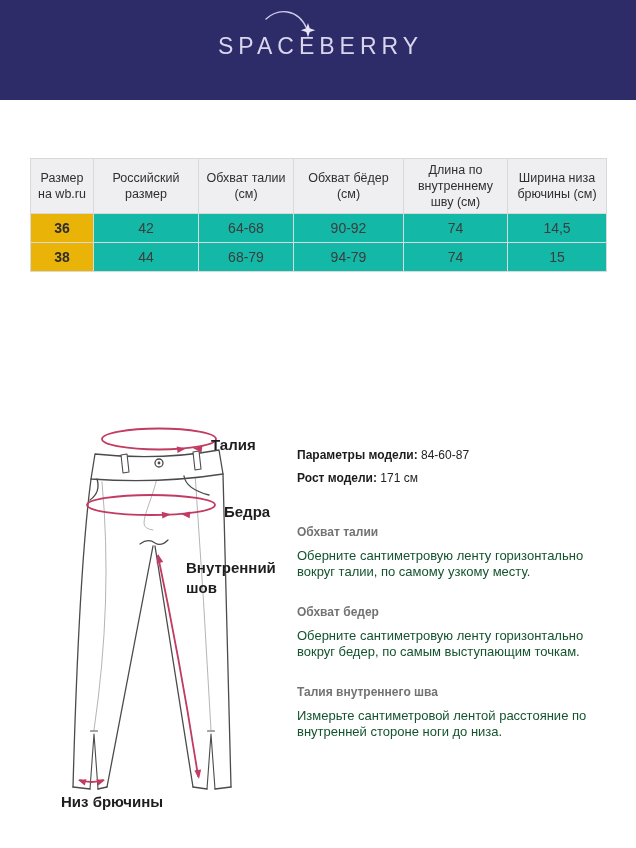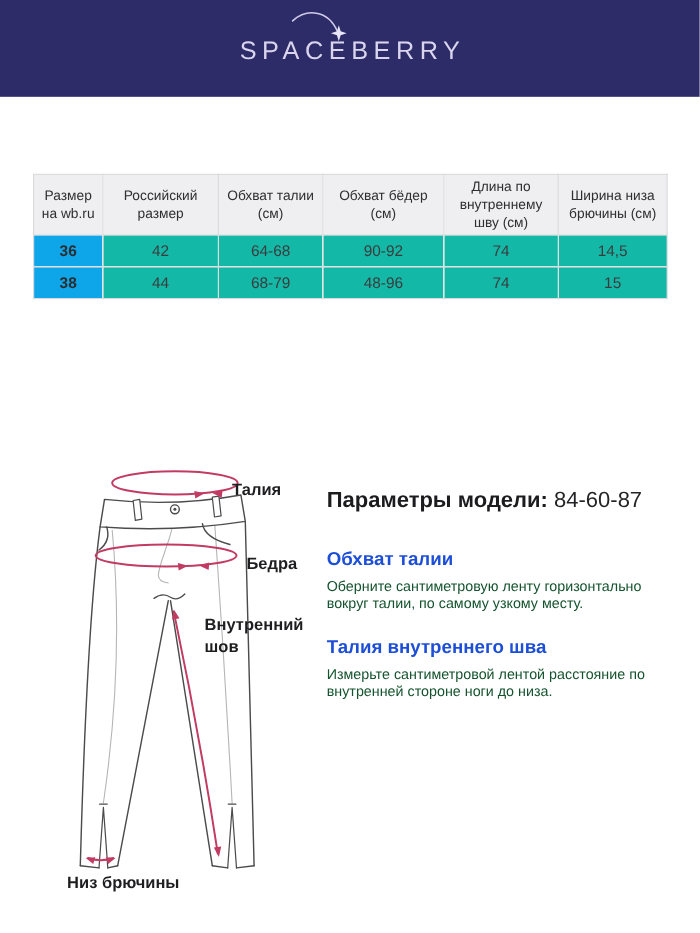--- a/index.html
+++ b/index.html
@@ -4,21 +4,21 @@
 <style>
   html,body { margin:0; padding:0; }
   body {
     width:636px; height:848px; position:relative; overflow:hidden;
     background:#ffffff;
     font-family:"Liberation Sans", sans-serif;
     -webkit-font-smoothing:antialiased;
   }
   
   .brand-header {
-    position:absolute; left:0; top:0; width:636px; height:88px;
+    position:absolute; left:0; top:0; width:636px; height:100px;
     background:#2d2b68;
   }
   .brand-wordmark {
     position:absolute; left:0; top:33px; width:100%;
     text-align:center; color:#d9d5ec;
     font-size:23px; font-weight:400;
     letter-spacing:5px; text-indent:5px;
   }
   .comet-svg { position:absolute; left:260px; top:5px; }
   
@@ -31,32 +31,32 @@
     padding:0 4px; overflow:hidden;
   }
   .size-table th {
     background:#efeef0; font-weight:400; font-size:12.5px; line-height:16px;
     color:#2f2f31; height:54px;
   }
   .size-table td {
     background:#14b8a6; font-size:14px; color:#3c3c3e; height:28px; font-weight:400;
   }
   .size-table td.col-first {
-    background:#0ea5e9; font-weight:700; color:#2d2d2f;
+    background:#eab308; font-weight:700; color:#2d2d2f;
   }
   
   .trousers-diagram { position:absolute; left:45px; top:410px; width:250px; height:435px; }
   .diagram-label { font-size:15px; font-weight:600; fill:#1e1e20; }
   
   .info-col { position:absolute; left:297px; top:444px; width:318px; }
-  .model-line { font-size:20px; line-height:23px; color:#242426; }
+  .model-line { font-size:12px; line-height:23px; color:#242426; }
   .model-line .lbl { font-weight:700; color:#1c1c1e; }
   .guide-section { margin-top:22px; }
   .guide-section.first { margin-top:32px; }
-  .guide-title { font-size:17px; line-height:20px; font-weight:700; color:#1d4ed8; }
+  .guide-title { font-size:12px; line-height:20px; font-weight:700; color:#737373; }
   .guide-text { margin-top:6px; font-size:13px; line-height:16px; color:#14532d; width:312px; }
 </style>
 </head>
 <body>
 
 <div class="brand-header">
   <svg class="comet-svg" width="62" height="36" viewBox="0 0 62 36">
     <path d="M 6,14 C 18,3 38,3 47,24" stroke="#cfcbe8" stroke-width="1.4" fill="none" stroke-linecap="round"></path>
     <path d="M 48,18 l 1.7,5.3 5.5,1.9 -5.5,1.9 -1.7,5.3 -1.7,-5.3 -5.5,-1.9 5.5,-1.9 z" fill="#e8e5f6"></path>
   </svg>
@@ -88,21 +88,21 @@
       <td>42</td>
       <td>64-68</td>
       <td>90-92</td>
       <td>74</td>
       <td>14,5</td>
     </tr>
     <tr>
       <td class="col-first">38</td>
       <td>44</td>
       <td>68-79</td>
-      <td>48-96</td>
+      <td>94-79</td>
       <td>74</td>
       <td>15</td>
     </tr>
   </tbody>
 </table>
 
 <svg class="trousers-diagram" viewBox="0 0 250 435">
 
   <g stroke="#b5b5b6" stroke-width="1" fill="none" stroke-linecap="round">
     <path d="M 48,65 Q 114,70 176,60" stroke-dasharray="3,2"></path>
@@ -153,25 +153,33 @@
   <text class="diagram-label" x="141" y="183">шов</text>
   <text class="diagram-label" x="16" y="397">Низ брючины</text>
 </svg>
 
 <div class="info-col">
 
   <div class="model-line">
     <span class="lbl">Параметры модели:</span>
     <span>84-60-87</span>
   </div>
+  <div class="model-line">
+    <span class="lbl">Рост модели:</span>
+    <span>171 см</span>
+  </div>
 
   <div class="guide-section first">
     <div class="guide-title">Обхват талии</div>
     <div class="guide-text">Оберните сантиметровую ленту горизонтально вокруг талии, по самому узкому месту.</div>
   </div>
 
+  <div class="guide-section">
+    <div class="guide-title">Обхват бедер</div>
+    <div class="guide-text">Оберните сантиметровую ленту горизонтально вокруг бедер, по самым выступающим точкам.</div>
+  </div>
 
   <div class="guide-section">
     <div class="guide-title">Талия внутреннего шва</div>
     <div class="guide-text">Измерьте сантиметровой лентой расстояние по внутренней стороне ноги до низа.</div>
   </div>
 
 </div>
 
 </body></html>

